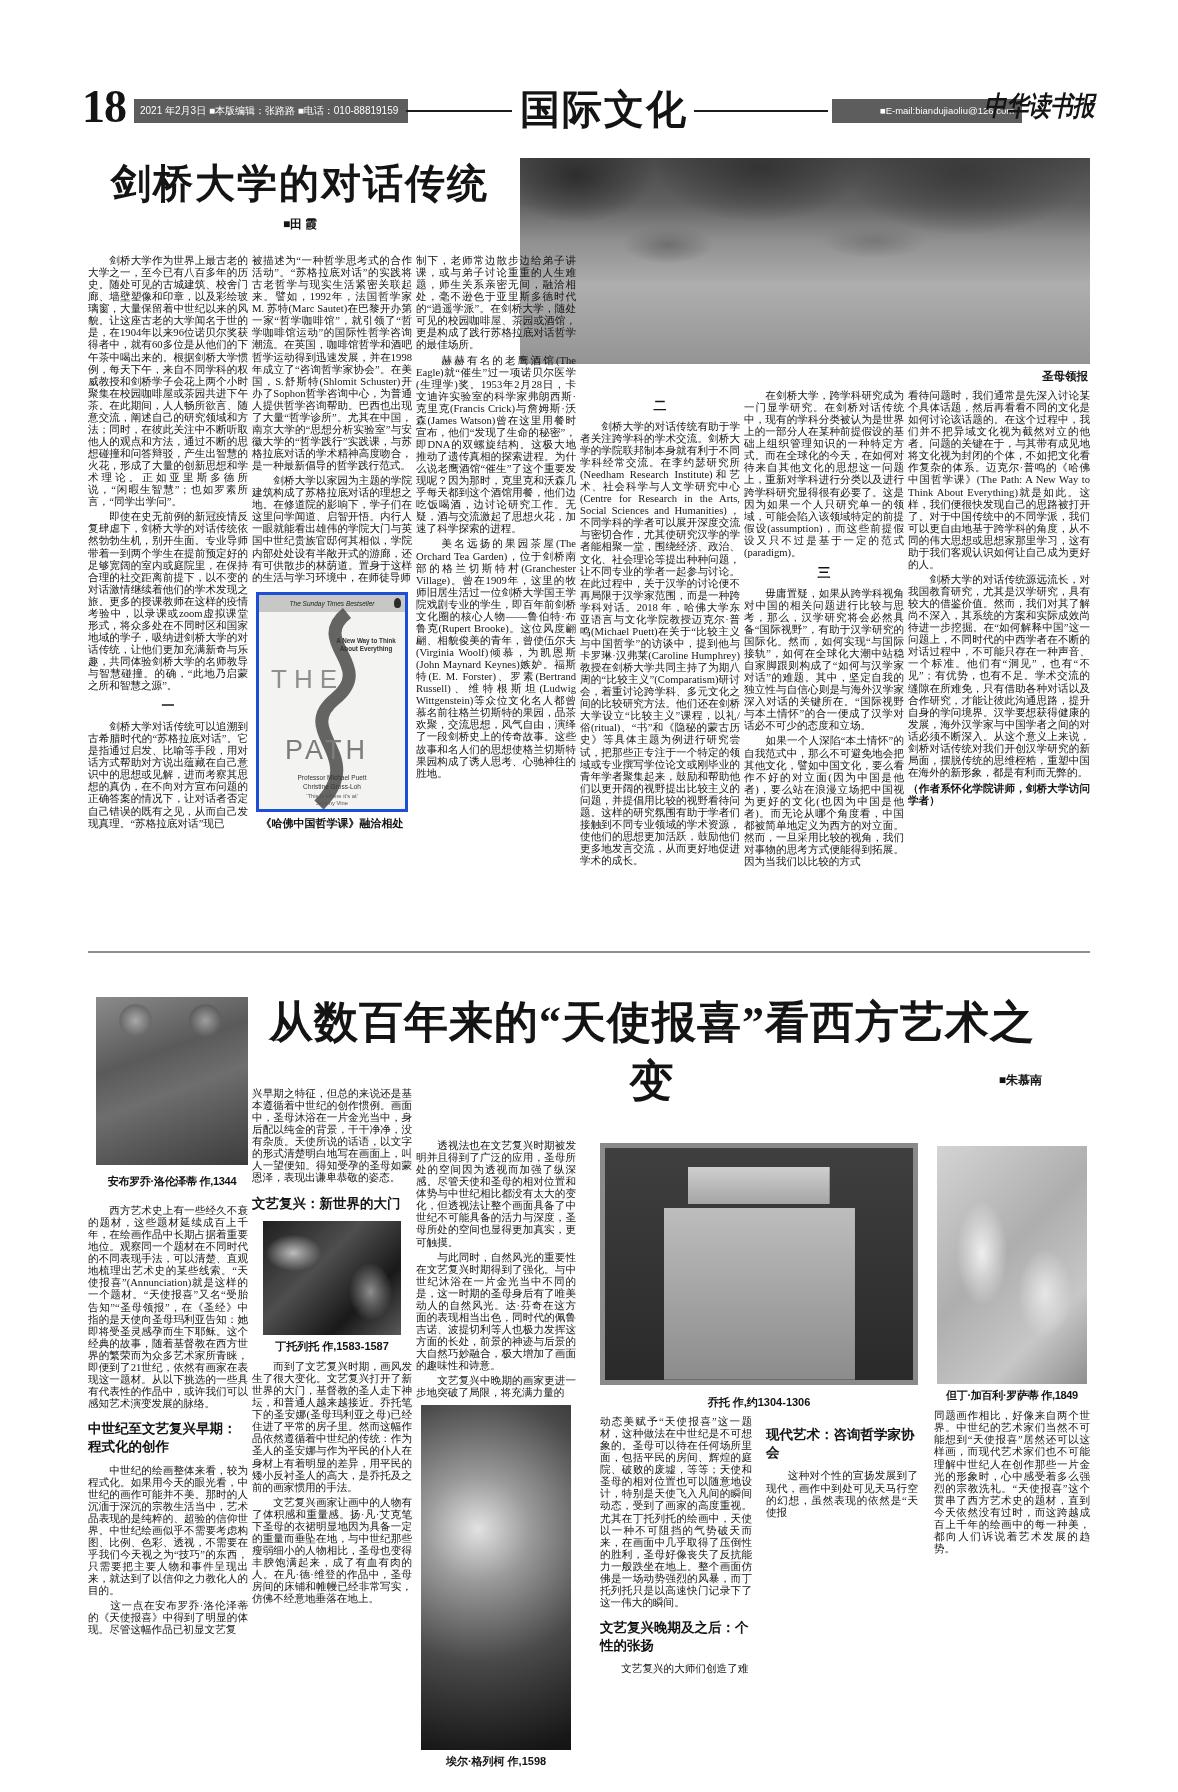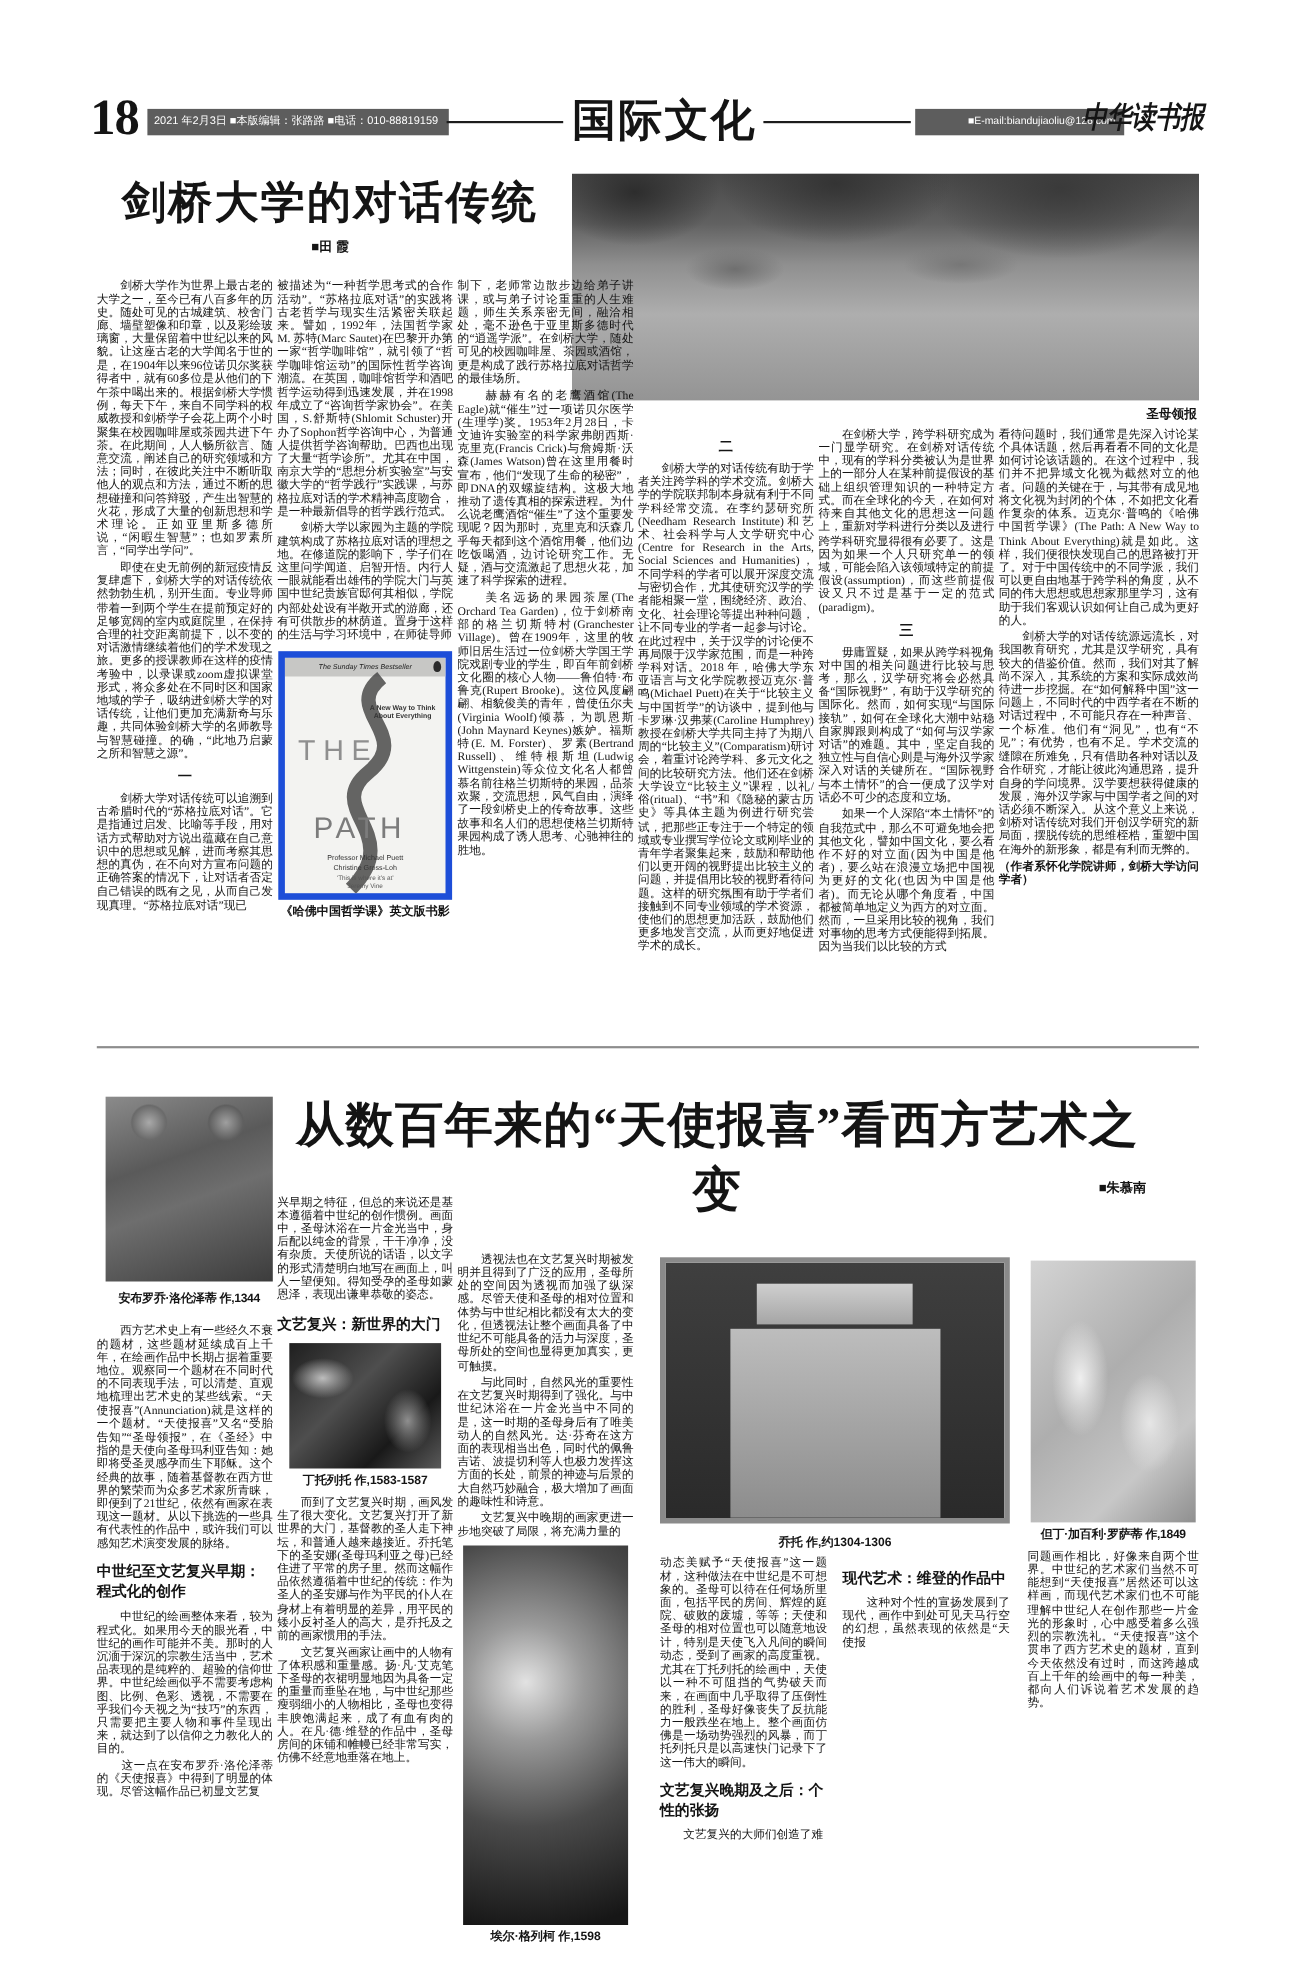--- a/index.html
+++ b/index.html
@@ -44,21 +44,21 @@
       linear-gradient(180deg,#484848 0%,#616161 22%,#8f8f8f 40%,#aeaeae 62%,#949494 100%);}
   .a1-photo-cap{position:absolute;left:908px;top:369px;width:180px;text-align:right;
                 font-family:"Liberation Sans","DejaVu Sans",sans-serif;font-weight:700;font-size:11.5px;}
   .a1-c1{left:88px;top:255px;width:160px;}
   .a1-c2{left:252px;top:255px;width:160px;}
   .a1-c3{left:416px;top:255px;width:160px;}
   .a1-c4{left:580px;top:392px;width:160px;}
   .a1-c5{left:744px;top:390px;width:160px;}
   .a1-c6{left:908px;top:390px;width:182px;}
   
-  .book{position:relative;width:146px;height:214px;margin:8px auto 4px auto;border:6px solid #1d4ed8;
+  .book{position:relative;width:146px;height:214px;margin:8px auto 4px auto;border:3px solid #1d4ed8;
         background:#f3f3f1;font-family:"Liberation Sans","DejaVu Sans",sans-serif;overflow:hidden;}
   .book-banner{position:relative;height:17px;background:#c7c7c5;color:#222;font-size:6.5px;
                line-height:17px;text-align:center;font-style:italic;}
   .penguin{position:absolute;right:4px;top:3.5px;width:7px;height:10px;border-radius:50% 50% 45% 45%;
            background:#2b2b2b;}
   .book-tag{position:absolute;right:8px;top:42px;width:62px;font-size:6.3px;font-weight:700;
             text-align:center;line-height:1.35;color:#333;}
   .book-the{position:absolute;left:12px;top:70px;font-size:26px;letter-spacing:7px;color:#8f8f8f;font-weight:400;}
   .book-path{position:absolute;left:26px;top:140px;font-size:27px;letter-spacing:4px;color:#7c7c7c;font-weight:400;}
   .book-auth{position:absolute;left:0;top:178px;width:100%;text-align:center;font-size:6.5px;color:#333;line-height:1.4;}
@@ -145,21 +145,21 @@
       <div class="book-path">PATH</div>
       <div class="book-auth">
         <span>Professor Michael Puett</span><br>
         <span>Christine Gross-Loh</span>
       </div>
       <div class="book-quote">
         <span>‘This is where it’s at’</span><br>
         <span>Jeremy Vine</span>
       </div>
     </div>
-    <div class="cap">《哈佛中国哲学课》英文版书影</div>
+    <div class="cap">《哈佛中国哲学课》融洽相处</div>
   </div>
 
   <div class="col a1-c3">
     <p>制下，老师常边散步边给弟子讲课，或与弟子讨论重重的人生难题，师生关系亲密无间，融洽相处，毫不逊色于亚里斯多德时代的“逍遥学派”。在剑桥大学，随处可见的校园咖啡屋、茶园或酒馆，更是构成了践行苏格拉底对话哲学的最佳场所。</p>
     <p>　　赫赫有名的老鹰酒馆(The Eagle)就“催生”过一项诺贝尔医学(生理学)奖。1953年2月28日，卡文迪许实验室的科学家弗朗西斯·克里克(Francis Crick)与詹姆斯·沃森(James Watson)曾在这里用餐时宣布，他们“发现了生命的秘密”，即DNA的双螺旋结构。这极大地推动了遗传真相的探索进程。为什么说老鹰酒馆“催生”了这个重要发现呢？因为那时，克里克和沃森几乎每天都到这个酒馆用餐，他们边吃饭喝酒，边讨论研究工作。无疑，酒与交流激起了思想火花，加速了科学探索的进程。</p>
     <p>　　美名远扬的果园茶屋(The Orchard Tea Garden)，位于剑桥南部的格兰切斯特村(Granchester Village)。曾在1909年，这里的牧师旧居生活过一位剑桥大学国王学院戏剧专业的学生，即百年前剑桥文化圈的核心人物——鲁伯特·布鲁克(Rupert Brooke)。这位风度翩翩、相貌俊美的青年，曾使伍尔夫(Virginia Woolf)倾慕，为凯恩斯(John Maynard Keynes)嫉妒。福斯特(E. M. Forster)、罗素(Bertrand Russell)、维特根斯坦(Ludwig Wittgenstein)等众位文化名人都曾慕名前往格兰切斯特的果园，品茶欢聚，交流思想，风气自由，演绎了一段剑桥史上的传奇故事。这些故事和名人们的思想使格兰切斯特果园构成了诱人思考、心驰神往的胜地。</p>
   </div>
 
   <div class="col a1-c4">
     <div class="marker">二</div>
@@ -214,21 +214,21 @@
   <div class="a2-giotto"></div>
   <div class="cap a2-cap-giotto">乔托 作,约1304-1306</div>
 
   <div class="col a2-c4">
     <p>动态美赋予“天使报喜”这一题材，这种做法在中世纪是不可想象的。圣母可以待在任何场所里面，包括平民的房间、辉煌的庭院、破败的废墟，等等；天使和圣母的相对位置也可以随意地设计，特别是天使飞入凡间的瞬间动态，受到了画家的高度重视。尤其在丁托列托的绘画中，天使以一种不可阻挡的气势破天而来，在画面中几乎取得了压倒性的胜利，圣母好像丧失了反抗能力一般跌坐在地上。整个画面仿佛是一场动势强烈的风暴，而丁托列托只是以高速快门记录下了这一伟大的瞬间。</p>
     <div class="subhead">文艺复兴晚期及之后：个性的张扬</div>
     <p>　　文艺复兴的大师们创造了难</p>
   </div>
 
   <div class="col a2-c5">
-    <div class="subhead">现代艺术：维登的作品中</div>
+    <div class="subhead">现代艺术：咨询哲学家协会</div>
     <p>　　这种对个性的宣扬发展到了现代，画作中到处可见天马行空的幻想，虽然表现的依然是“天使报</p>
   </div>
 
   <div class="col a2-c6">
     <div class="img-rossetti"></div>
     <div class="cap cap-nowrap">但丁·加百利·罗萨蒂 作,1849</div>
     <p>同题画作相比，好像来自两个世界。中世纪的艺术家们当然不可能想到“天使报喜”居然还可以这样画，而现代艺术家们也不可能理解中世纪人在创作那些一片金光的形象时，心中感受着多么强烈的宗教洗礼。“天使报喜”这个贯串了西方艺术史的题材，直到今天依然没有过时，而这跨越成百上千年的绘画中的每一种美，都向人们诉说着艺术发展的趋势。</p>
   </div>
 
 </div>

